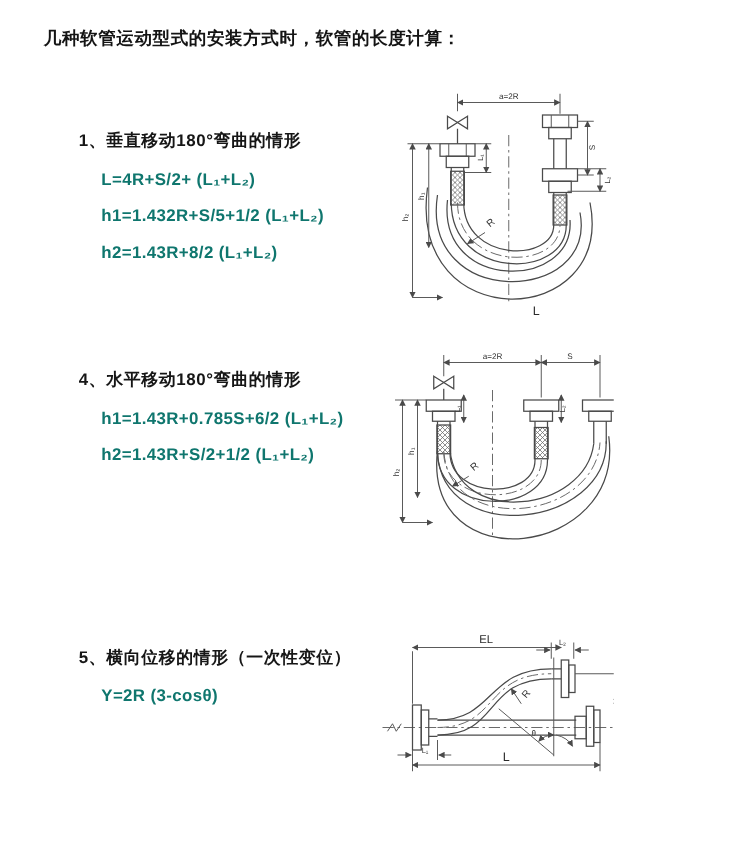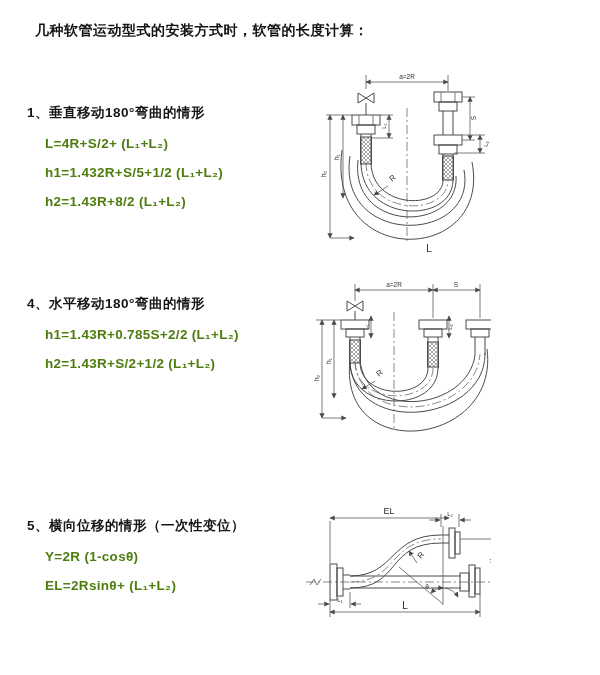--- a/index.html
+++ b/index.html
@@ -1,24 +1,24 @@
 <!DOCTYPE html>
 <html><head>
 <meta charset="utf-8">
 <style>
   html,body{margin:0;padding:0;background:#fff;}
   body{width:600px;height:675px;font-family:"Liberation Sans","DejaVu Sans",sans-serif;}
   .page{position:relative;width:491px;height:675px;background:#fff;overflow:hidden;}
   .title{position:absolute;left:35px;top:22px;font-size:14px;font-weight:700;color:#141414;letter-spacing:.5px;}
-  .calc{position:absolute;left:27px;}
+  .calc{position:absolute;left:63px;}
   .sec1{top:104px;}
   .sec2{top:295px;}
   .sec3{top:517px;}
   .heading{font-size:13.5px;font-weight:700;color:#161616;margin:0 0 11px 0;letter-spacing:.5px;white-space:nowrap;}
-  .formula{font-size:13.5px;font-weight:700;color:#4d7c0f;margin:14px 0 11px 18px;letter-spacing:.3px;white-space:nowrap;}
+  .formula{font-size:13.5px;font-weight:700;color:#0f766e;margin:14px 0 11px 18px;letter-spacing:.3px;white-space:nowrap;}
   .diag{position:absolute;}
   .d1{left:308px;top:62px;}
   .d2{left:308px;top:276px;}
   .d3{left:301px;top:501px;}
   svg{display:block;}
   svg text{font-family:"Liberation Sans","DejaVu Sans",sans-serif;fill:#333;}
   .dim{font-size:6.5px;}
   .dimsmall{font-size:6px;}
   .dimbig{font-size:10px;fill:#2a2a2a;}
   .dimmid{font-size:9px;fill:#2a2a2a;}
@@ -36,28 +36,27 @@
 
   <section class="calc sec1">
     <div class="heading">1、垂直移动180°弯曲的情形</div>
     <div class="formula">L=4R+S/2+ (L₁+L₂)</div>
     <div class="formula">h1=1.432R+S/5+1/2 (L₁+L₂)</div>
     <div class="formula">h2=1.43R+8/2 (L₁+L₂)</div>
   </section>
 
   <section class="calc sec2">
     <div class="heading">4、水平移动180°弯曲的情形</div>
-    <div class="formula">h1=1.43R+0.785S+2/2 (L₁+L₂)</div>
+    <div class="formula">h1=1.43R+0.785S+6/2 (L₁+L₂)</div>
     <div class="formula">h2=1.43R+S/2+1/2 (L₁+L₂)</div>
   </section>
 
   <section class="calc sec3">
     <div class="heading">5、横向位移的情形（一次性变位）</div>
-    <div class="formula">Y=2R (1-cosθ)</div>
-    <div class="formula">EL=2Rsinθ+ (L₁+L₂)</div>
+    <div class="formula">Y=2R (3-cosθ)</div>
   </section>
 
   <svg class="diag d1" width="272" height="202" viewBox="0 0 272 202">
     <defs>
       <marker id="ah1" viewBox="0 0 10 10" refX="9" refY="5" markerWidth="6.5" markerHeight="6.5" orient="auto-start-reverse">
         <path d="M0,0 L10,5 L0,10 z" fill="#4a4a4a"></path>
       </marker>
       <pattern id="hx1" width="4" height="4" patternUnits="userSpaceOnUse">
         <path d="M0,4 L4,0 M0,0 L4,4" stroke="#6b6b6b" stroke-width="0.6"></path>
       </pattern>

